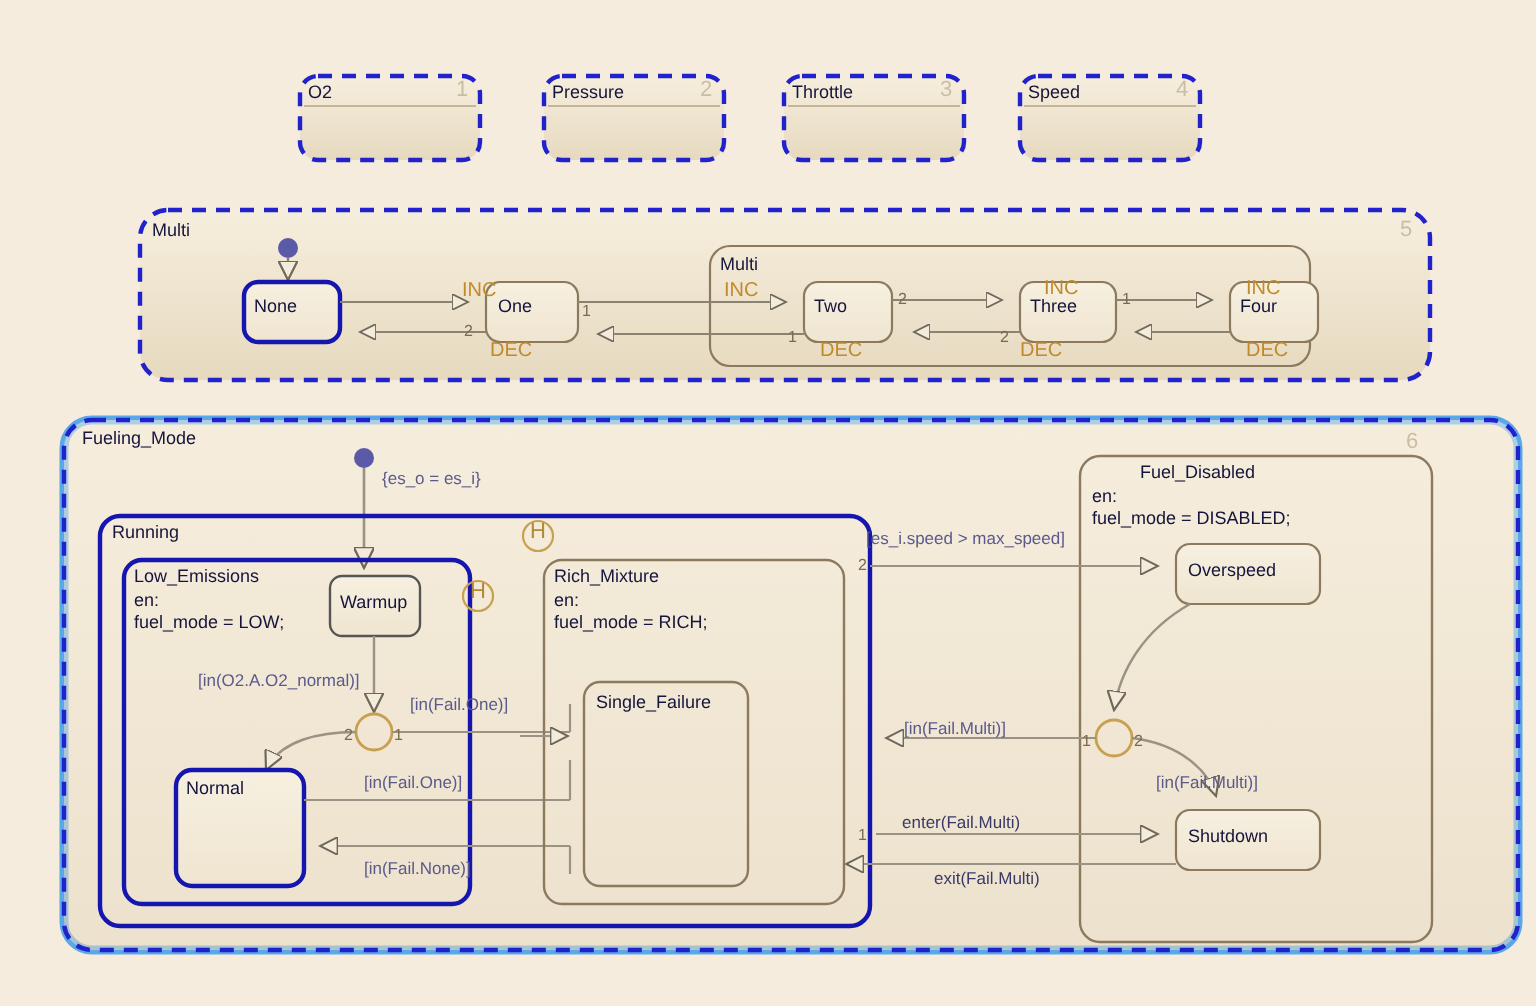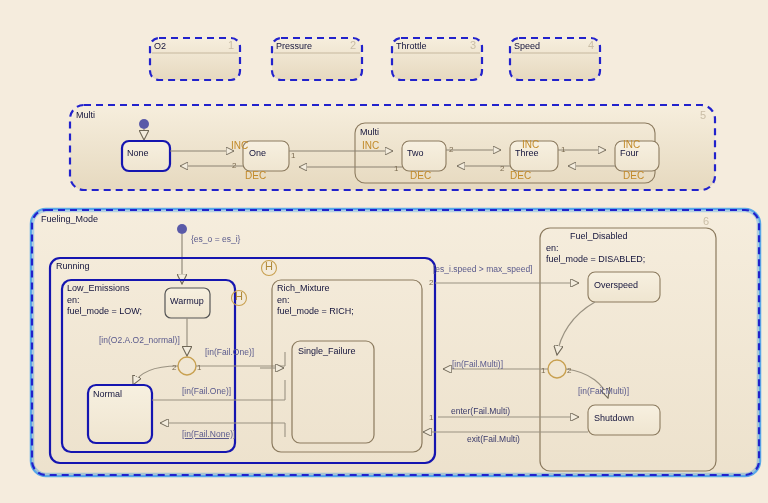--- a/index.html
+++ b/index.html
@@ -207,21 +207,21 @@
   <div class="lbl state" style="left:67px;top:283px;">Low_Emissions</div>
   <div class="lbl state" style="left:67px;top:295px;">en:
 fuel_mode = LOW;</div>
 
   <div class="lbl state" style="left:170px;top:296px;">Warmup</div>
   <div class="lbl state" style="left:93px;top:389px;">Normal</div>
 
   <div class="lbl cond" style="left:99px;top:335px;">[in(O2.A.O2_normal)]</div>
   <div class="lbl cond" style="left:205px;top:347px;">[in(Fail.One)]</div>
   <div class="lbl cond" style="left:182px;top:386px;">[in(Fail.One)]</div>
-  <div class="lbl cond" style="left:182px;top:429px;text-decoration:underline;">[in(Fail.None)]</div>
+  <div class="lbl cond" style="left:182px;top:429px;">[in(Fail.None)]</div>
 
   <div class="lbl num" style="left:172px;top:362px;">2</div>
   <div class="lbl num" style="left:197px;top:362px;">1</div>
 
   <div class="lbl state" style="left:277px;top:283px;">Rich_Mixture</div>
   <div class="lbl state" style="left:277px;top:295px;">en:
 fuel_mode = RICH;</div>
   <div class="lbl state" style="left:298px;top:346px;">Single_Failure</div>
 
   <div class="lbl state" style="left:546px;top:231px;padding-left:24px;">Fuel_Disabled</div>

